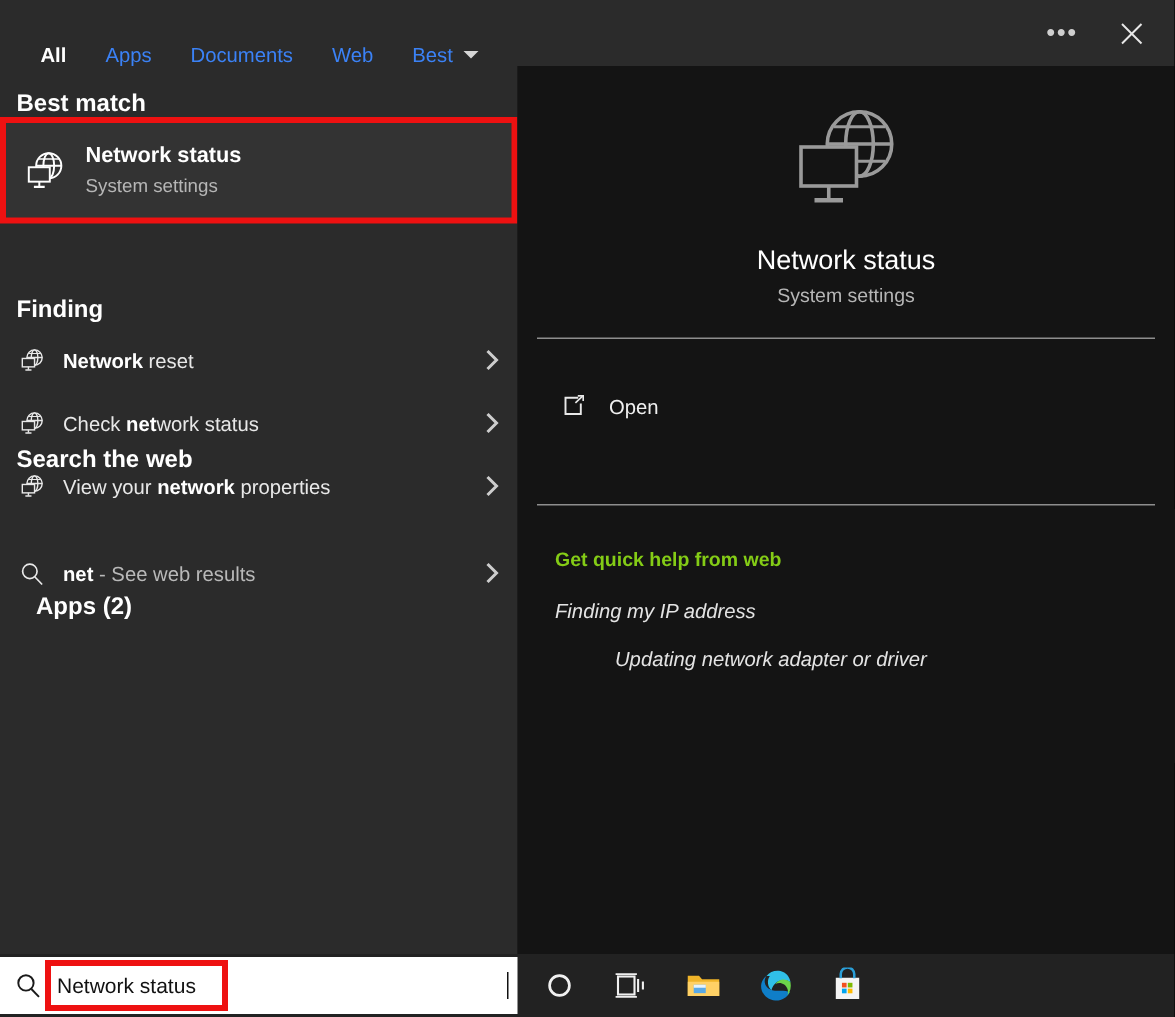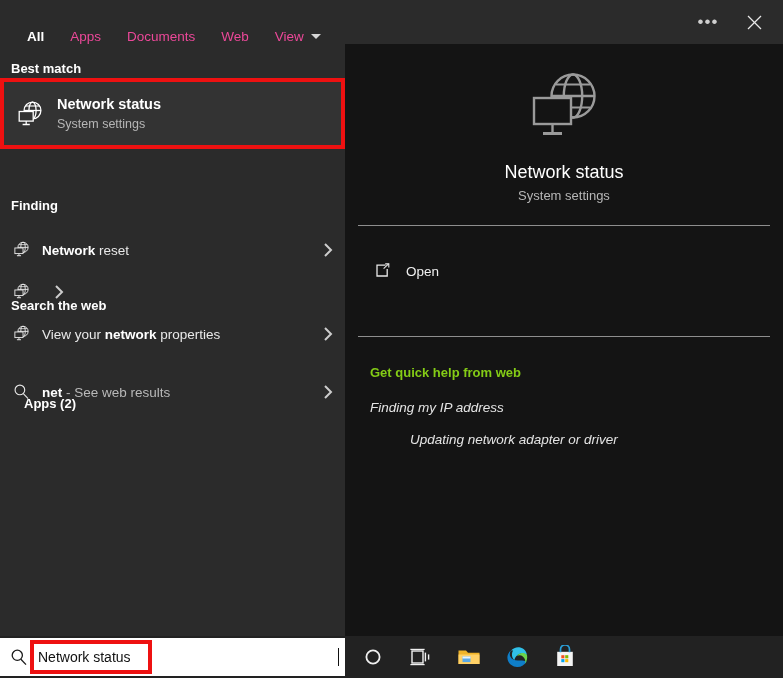--- a/index.html
+++ b/index.html
@@ -22,21 +22,21 @@
     width: 783px; height: 44px;
     background: #2b2b2b;
     display: flex; align-items: center;
   }
   .tabbar-left { display: flex; align-items: center; height: 44px; padding-left: 14px; margin-top: 28px; }
   .tab {
     position: relative;
     height: 44px;
     display: flex; align-items: center;
     padding: 0 13px;
-    color: #ec4899;
+    color: #3b82f6;
     font-size: 13.5px;
     cursor: default;
     white-space: nowrap;
   }
   .tab.active { color: #ffffff; font-weight: bold; }
   .tab.active::after {
     content: "";
     position: absolute;
     left: 11px; right: 11px; bottom: 3px;
     height: 3px;
@@ -62,21 +62,21 @@
 
   
   .leftpane {
     position: absolute; left: 0; top: 44px;
     width: 345px; height: 592px;
     background: #2b2b2b;
     overflow: hidden;
   }
   .section-head {
     color: #ffffff;
-    font-size: 13px;
+    font-size: 16px;
     font-weight: bold;
     padding-left: 11px;
   }
   .sh-best   { position: absolute; left: 0; top: 17px; }
   .sh-set    { position: absolute; left: 0; top: 154px; }
   .sh-web    { position: absolute; left: 0; top: 254px; }
   .sh-apps   { position: absolute; left: 0; top: 352px; padding-left: 24px; }
 
   
   .bestmatch-row {
@@ -100,21 +100,21 @@
     position: absolute; left: 0px; top: 34px;
     width: 345px; height: 71px;
     border: 4px solid #ee1111;
     pointer-events: none;
   }
 
   
   .res-row {
     position: absolute; left: 0;
     width: 345px; height: 36px;
-    display: flex; align-items: flex-end;
+    display: flex; align-items: center;
     cursor: default;
   }
   .res-icon {
     width: 42px; flex: 0 0 42px;
     display: flex; align-items: center; justify-content: center;
   }
   .res-label {
     flex: 1;
     color: #e8e8e8;
     font-size: 13.5px;
@@ -255,21 +255,21 @@
       <div class="tab">
         <span>Apps</span>
       </div>
       <div class="tab">
         <span>Documents</span>
       </div>
       <div class="tab">
         <span>Web</span>
       </div>
       <div class="tab">
-        <span>View</span>
+        <span>Best</span>
         <span class="caret"></span>
       </div>
     </div>
     <div class="tabbar-spacer"></div>
     <div class="winbtn ellipsis">
       <span>•••</span>
     </div>
     <div class="winbtn close">
       <svg width="15" height="15" viewBox="0 0 15 15">
         <line x1="1" y1="1" x2="14" y2="14" stroke="#e8e8e8" stroke-width="1.3"></line>
@@ -329,20 +329,23 @@
       <div class="res-icon">
         <svg width="17" height="17" viewBox="0 0 20 20">
           <circle cx="11.8" cy="7.5" r="6" fill="none" stroke="#e8e8e8" stroke-width="1.1"></circle>
           <ellipse cx="11.8" cy="7.5" rx="2.6" ry="6" fill="none" stroke="#e8e8e8" stroke-width="1.1"></ellipse>
           <line x1="5.8" y1="7.5" x2="17.8" y2="7.5" stroke="#e8e8e8" stroke-width="1.1"></line>
           <line x1="7.0" y1="4.3" x2="16.6" y2="4.3" stroke="#e8e8e8" stroke-width="0.9"></line>
           <rect x="2.2" y="8.2" width="9.6" height="6.6" fill="#2b2b2b" stroke="#e8e8e8" stroke-width="1.1"></rect>
           <line x1="7.0" y1="14.8" x2="7.0" y2="17" stroke="#e8e8e8" stroke-width="1.1"></line>
           <line x1="4.6" y1="17.3" x2="9.4" y2="17.3" stroke="#e8e8e8" stroke-width="1.2"></line>
         </svg>
+      </div>
+      <div class="res-label">
+        <span>Check </span><b>net</b><span>work status</span>
       </div>
       <div class="res-chev">
         <svg width="11" height="16" viewBox="0 0 11 16">
           <polyline points="2,2 8,8 2,14" fill="none" stroke="#cdcdcd" stroke-width="2"></polyline>
         </svg>
       </div>
     </div>
 
     <div class="res-row r3">
       <div class="res-icon">

